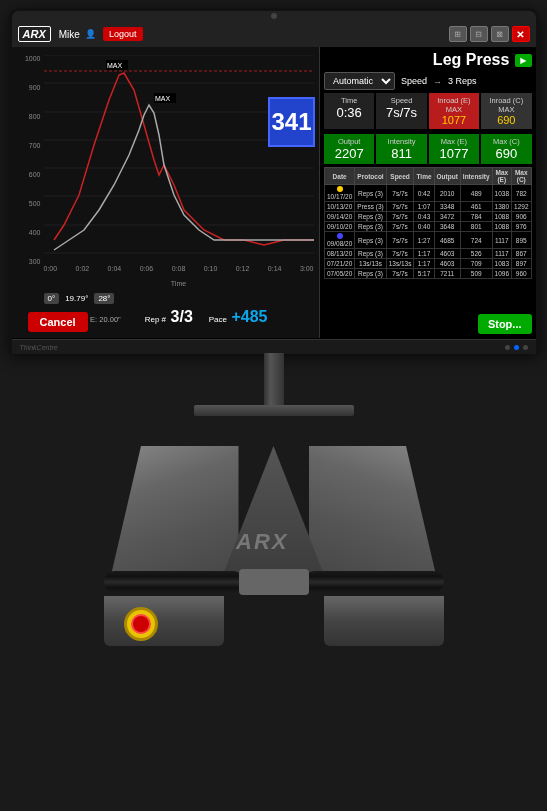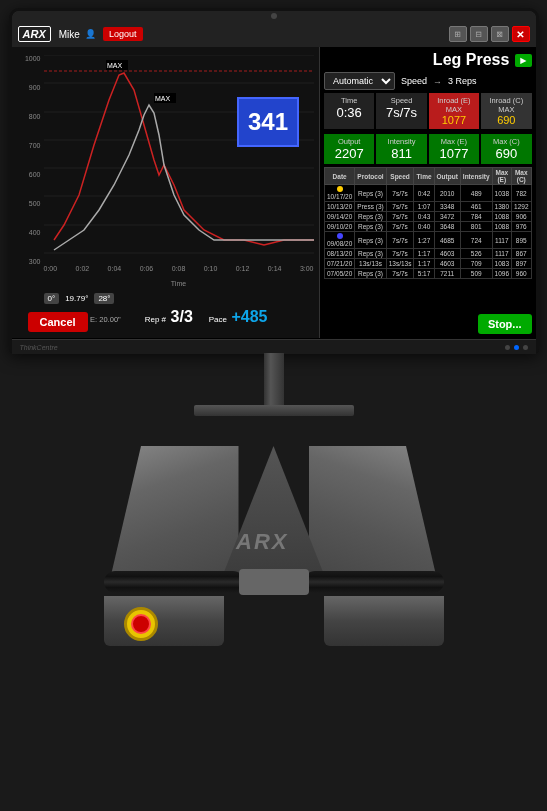--- a/index.html
+++ b/index.html
@@ -166,23 +166,23 @@
     }
 
     .measurement-item {
       color: #aaa;
       font-size: 7.5px;
     }
 
     
     .score-box {
       position: absolute;
-      right: 20px;
+      right: 4px;
       top: 50px;
-      width: 62px;
+      width: 47px;
       height: 50px;
       background: #2244cc;
       border: 2px solid #4466ff;
       display: flex;
       align-items: center;
       justify-content: center;
     }
 
     .score-value {
       color: white;

